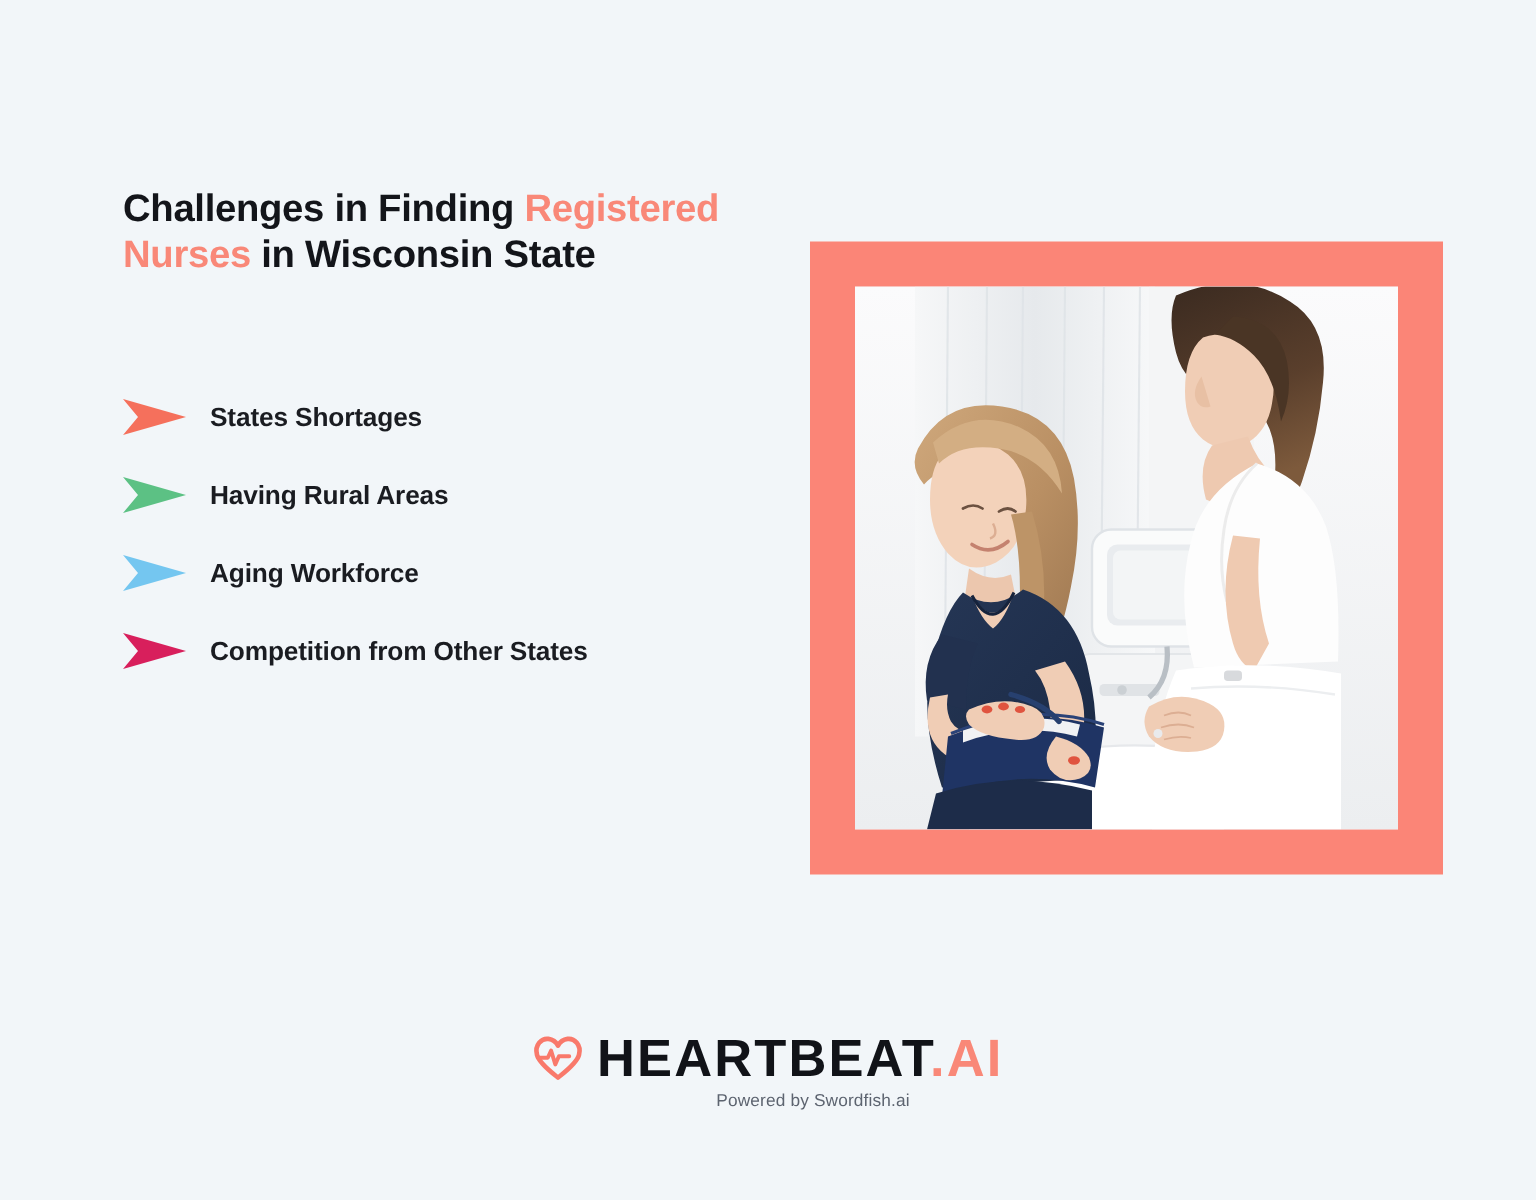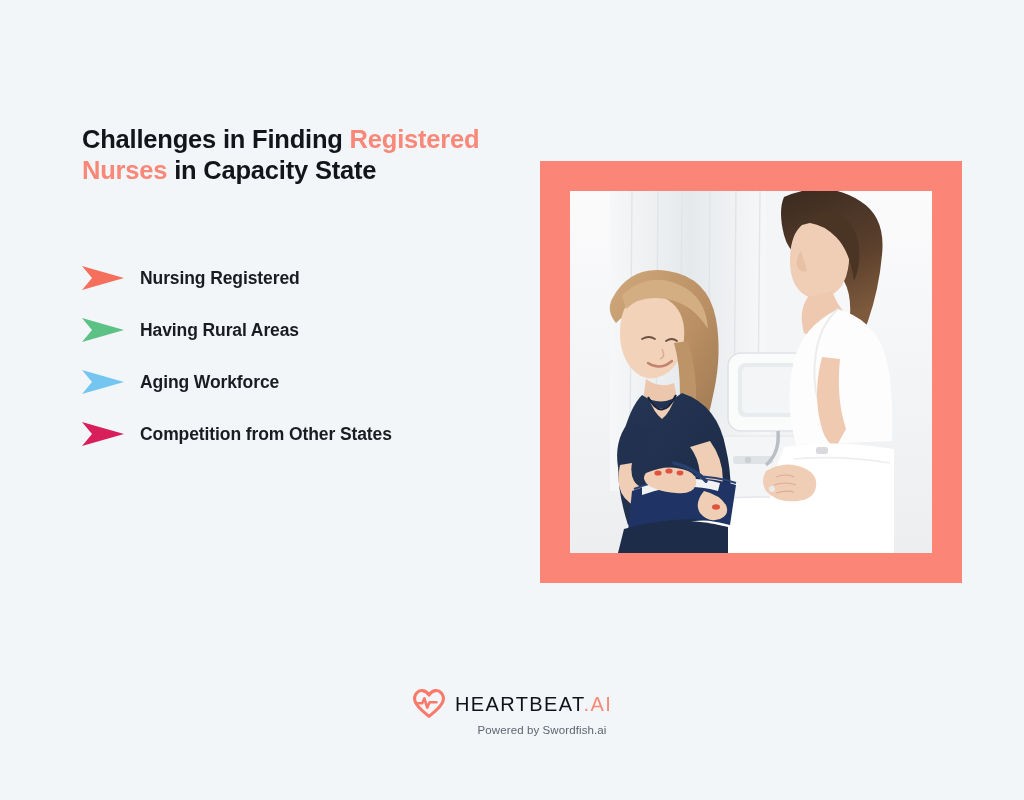--- a/index.html
+++ b/index.html
@@ -96,52 +96,52 @@
     flex-direction: column;
     align-items: center;
   }
   .logo-row {
     display: flex;
     align-items: center;
     gap: 9px;
   }
   .heart-icon { width: 34px; height: 31px; display: block; }
   .wordmark {
-    font-size: 20px;
-    font-weight: normal;
+    font-size: 35px;
+    font-weight: bold;
     letter-spacing: 1.4px;
     color: #111318;
     line-height: 1;
   }
   .wordmark .dot-ai { color: #f98878; }
   .powered {
     font-size: 11.5px;
     color: #5d6470;
     margin-top: 5px;
     margin-left: 60px;
     letter-spacing: 0.1px;
   }
 </style>
 </head>
 <body>
 
 <div class="canvas">
 
   <div class="title-block">
     <div class="title-line"><span>Challenges in Finding </span><span class="accent">Registered</span></div>
-    <div class="title-line"><span class="accent">Nurses</span><span> in Capacity State</span></div>
+    <div class="title-line"><span class="accent">Nurses</span><span> in Wisconsin State</span></div>
   </div>
 
   <div class="bullet-list">
 
     <div class="bullet-row">
       <svg class="arrow-icon" viewBox="0 0 42 26">
         <path d="M0 1 L42 13 L0 25 L10 13 Z" fill="#f5705c"></path>
       </svg>
-      <span class="bullet-label">Nursing Registered</span>
+      <span class="bullet-label">States Shortages</span>
     </div>
 
     <div class="bullet-row">
       <svg class="arrow-icon" viewBox="0 0 42 26">
         <path d="M0 1 L42 13 L0 25 L10 13 Z" fill="#5cc184"></path>
       </svg>
       <span class="bullet-label">Having Rural Areas</span>
     </div>
 
     <div class="bullet-row">

